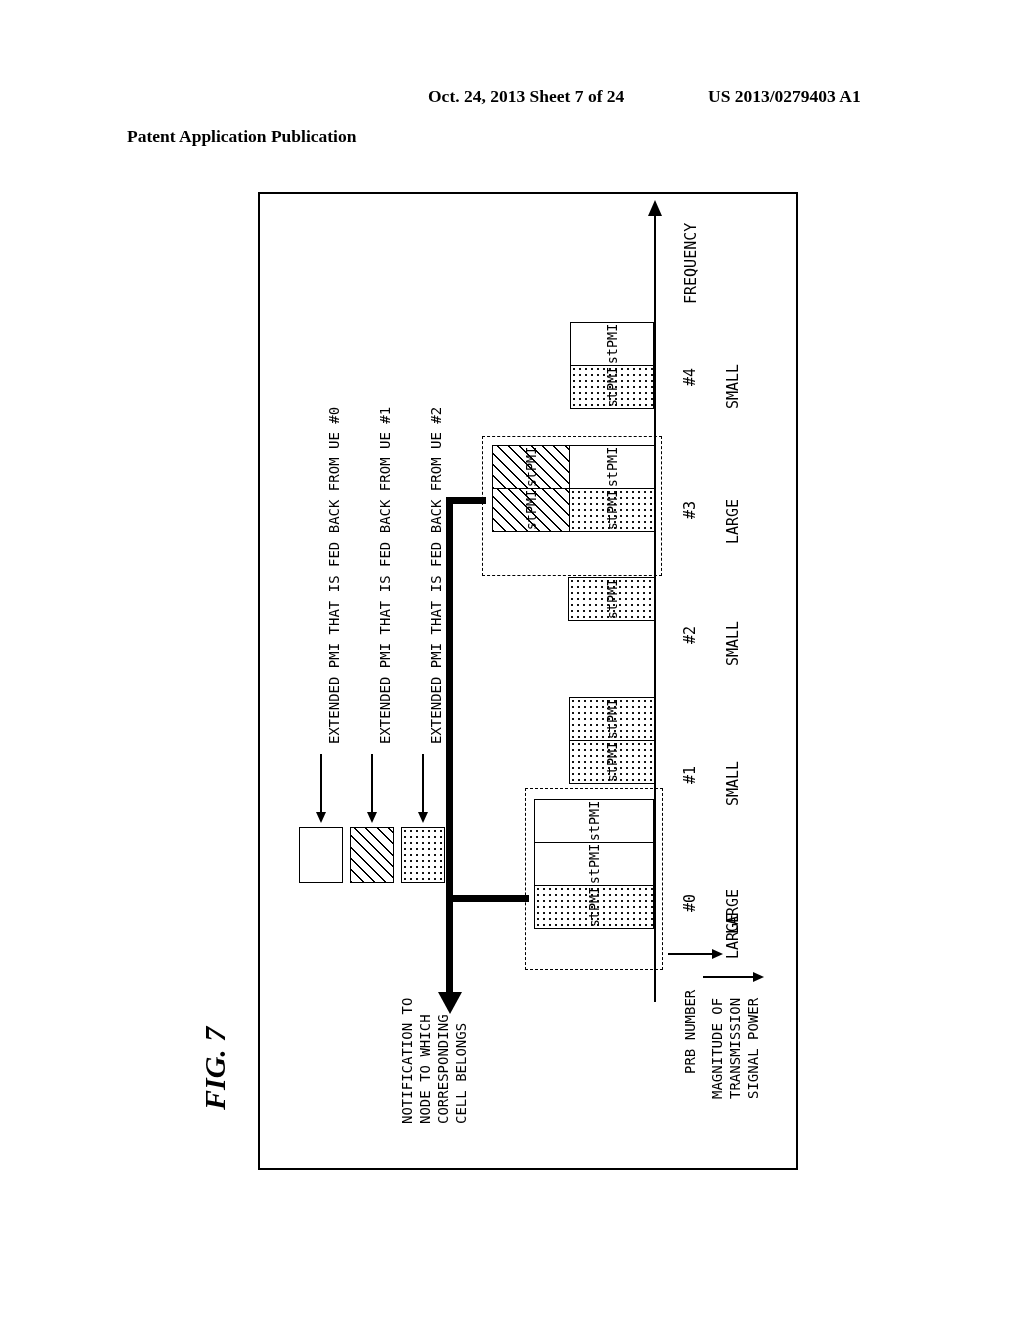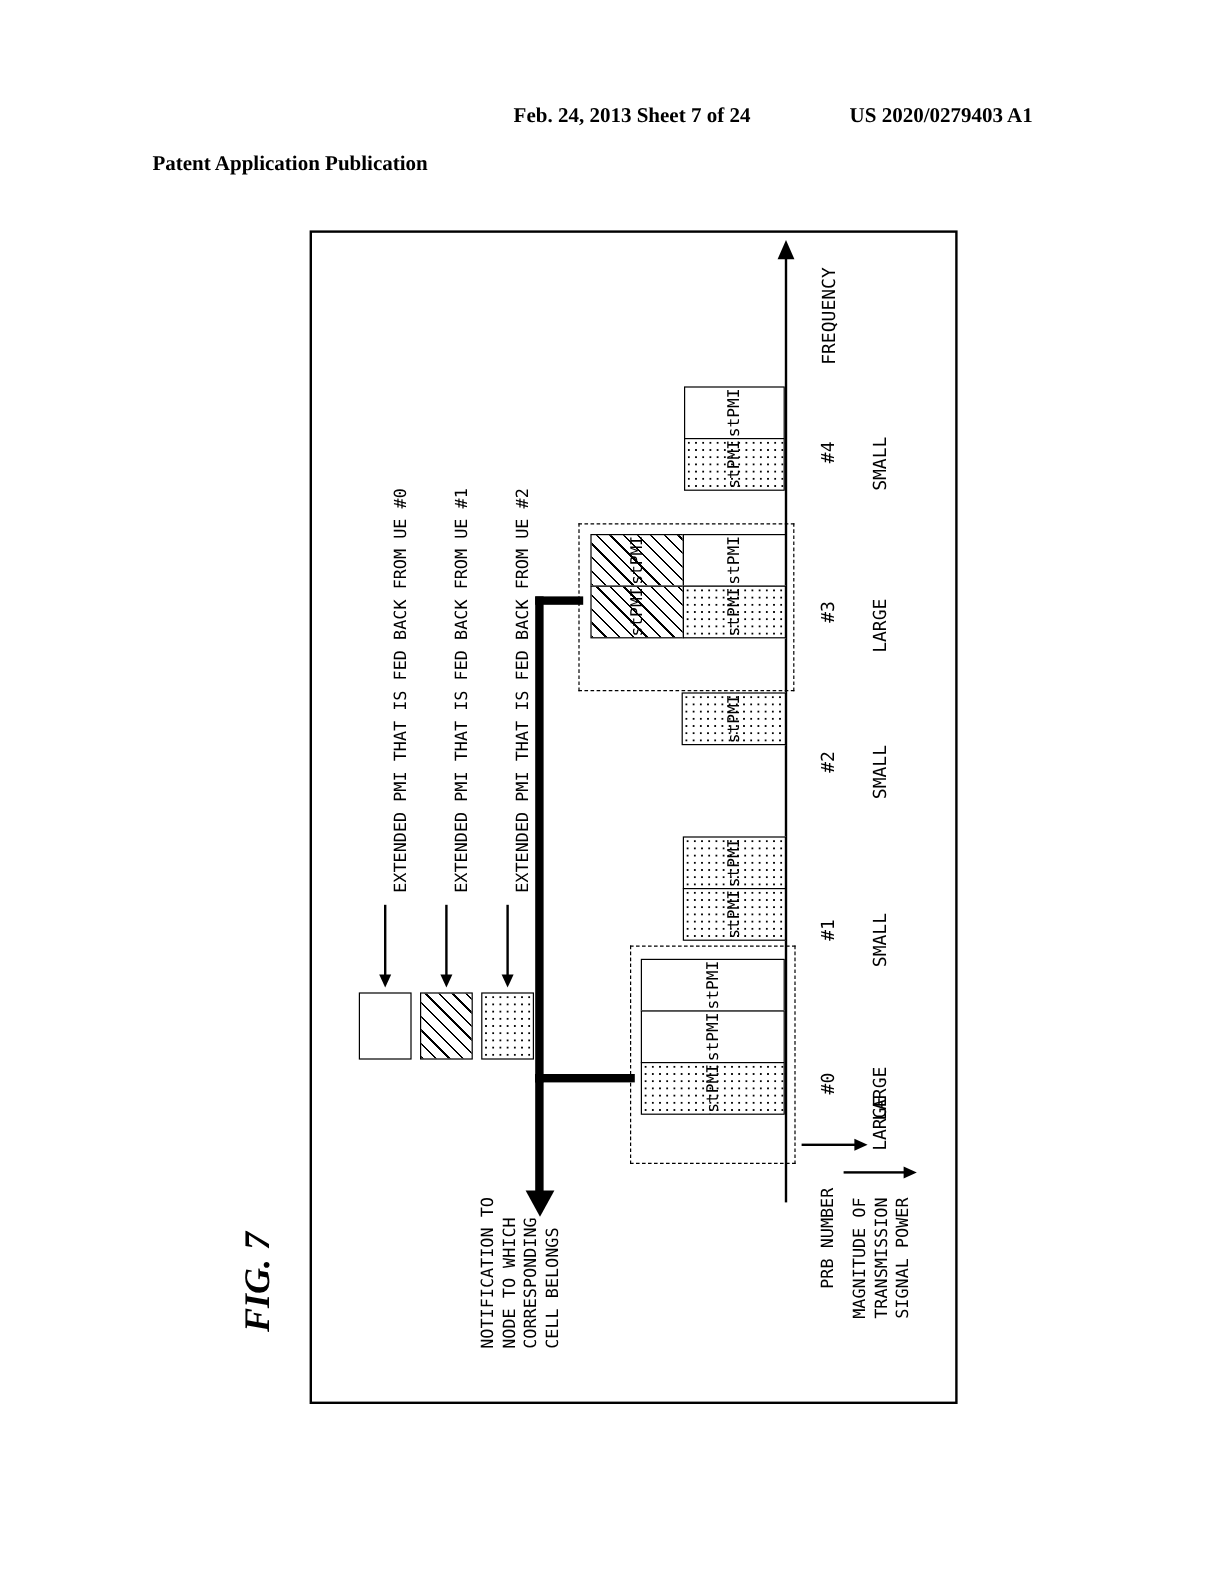--- a/index.html
+++ b/index.html
@@ -201,22 +201,22 @@
     border-right: 5px solid transparent;
     border-top: 11px solid #000;
   }
   .legend-text { font-size: 14px; }
 </style>
 </head>
 <body>
 
 <div id="page-header">
   <span class="hdr-left">Patent Application Publication</span>
-  <span class="hdr-mid">Feb. 24, 2013  Sheet 7 of 24</span>
-  <span class="hdr-right">US 2020/0279403 A1</span>
+  <span class="hdr-mid">Oct. 24, 2013  Sheet 7 of 24</span>
+  <span class="hdr-right">US 2013/0279403 A1</span>
 </div>
 
 <div id="fig-label">
   <span>FIG. 7</span>
 </div>
 
 <div id="fig-frame">
 
   <div id="freq-arrowhead"></div>
   <div id="freq-axis"></div>

